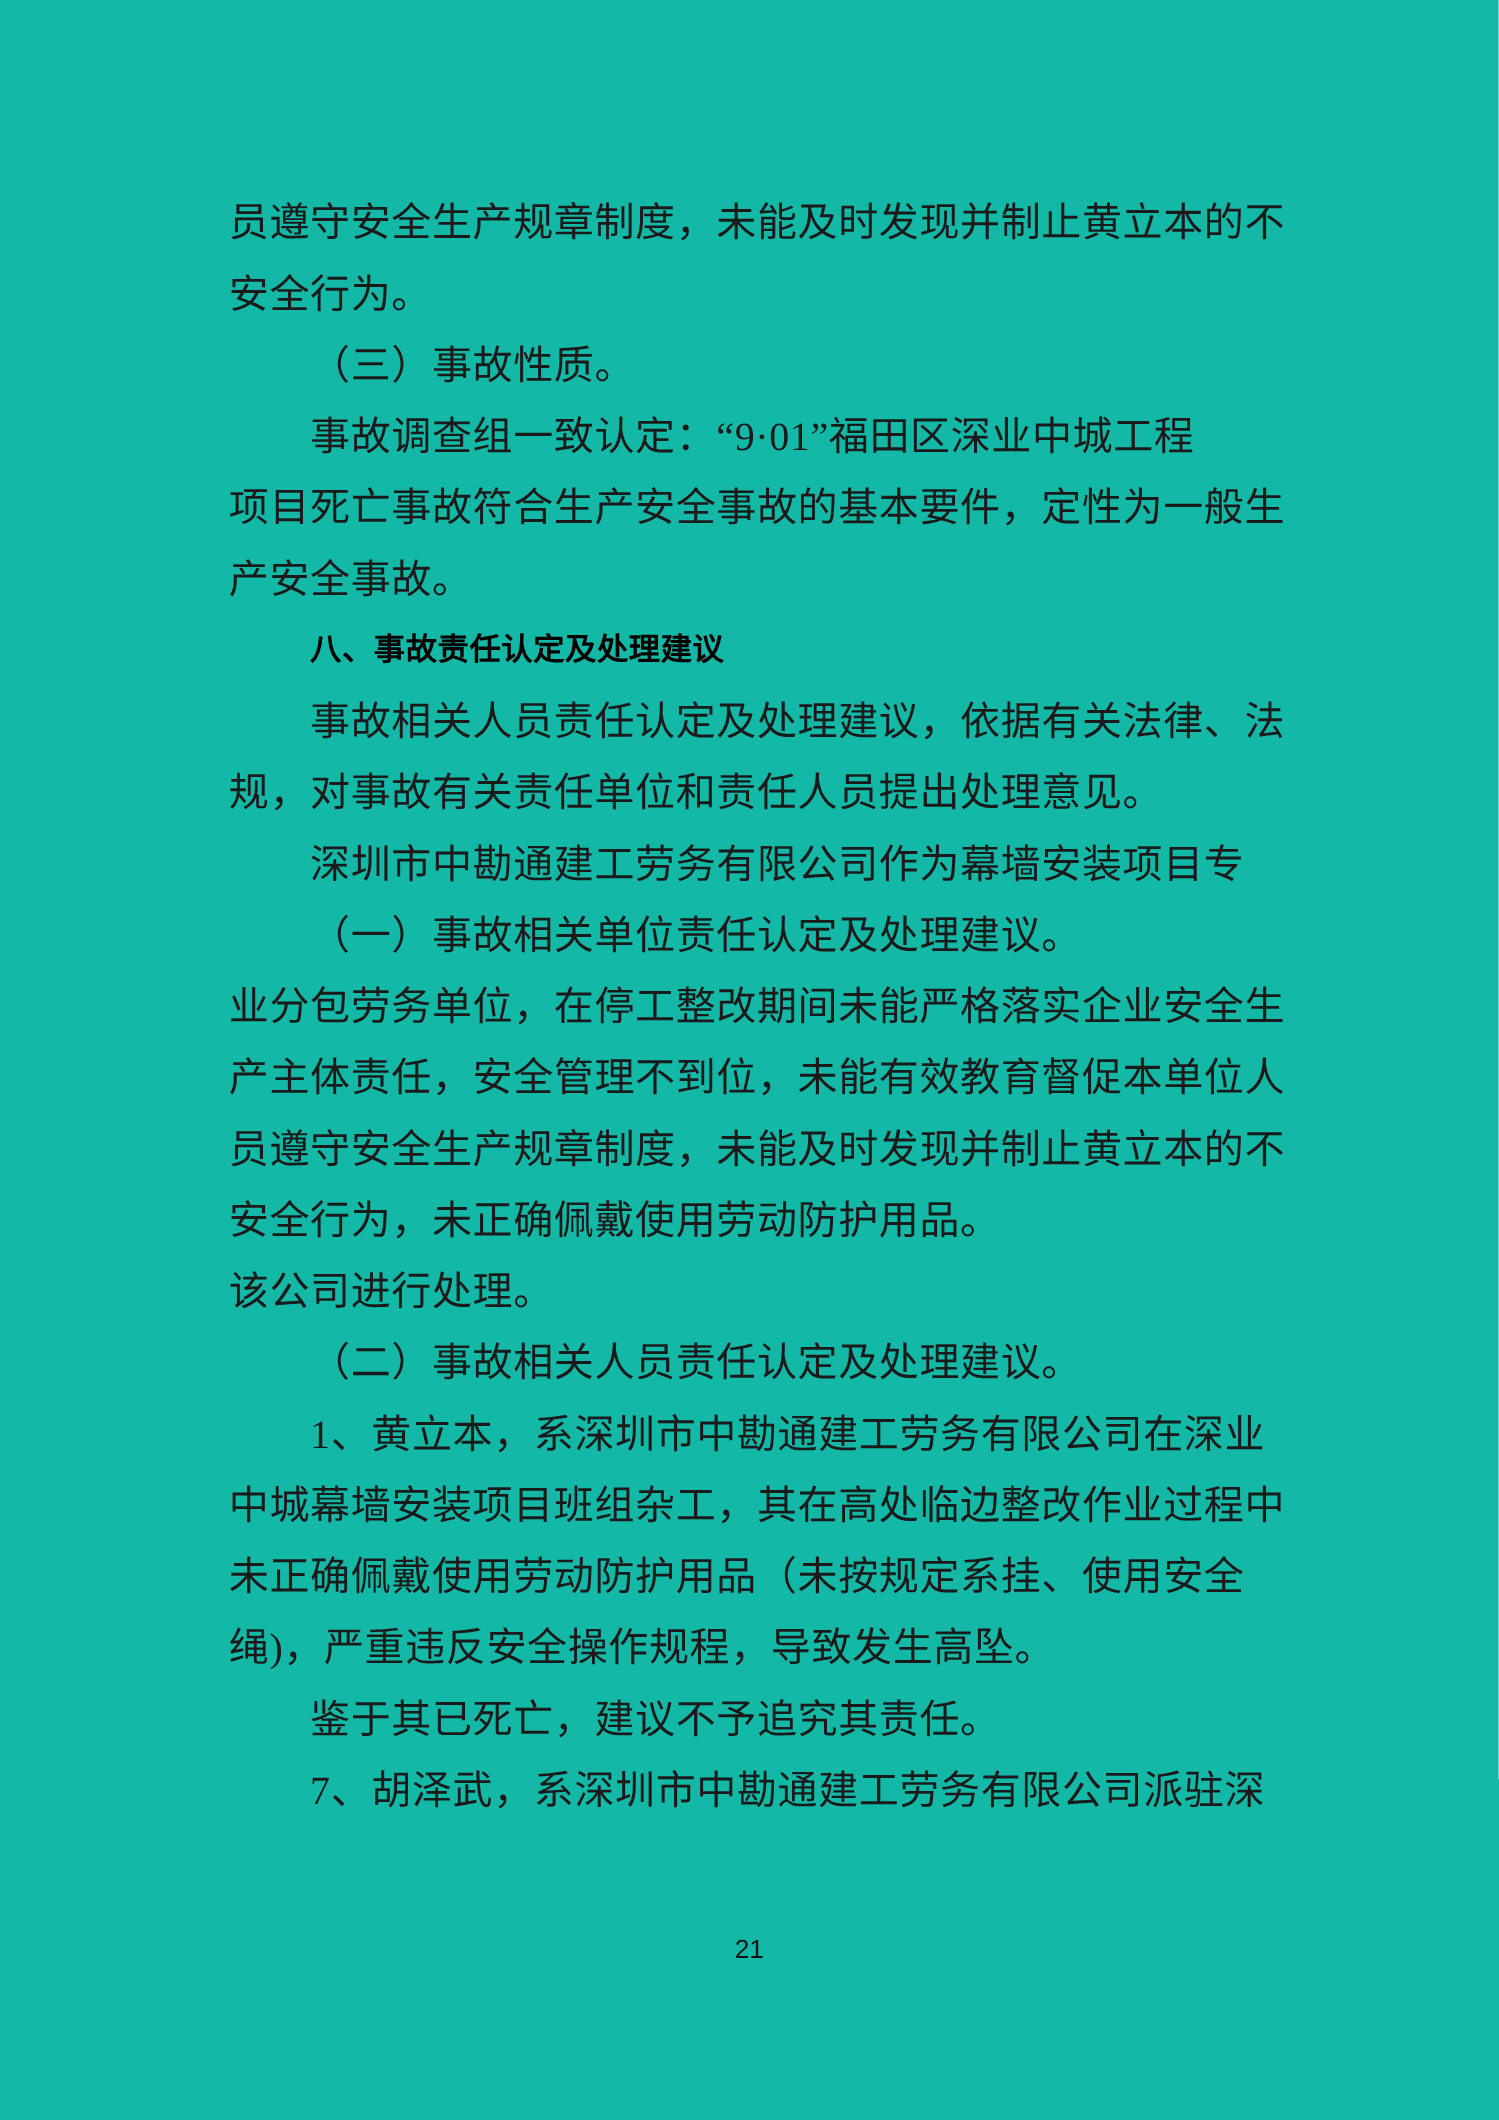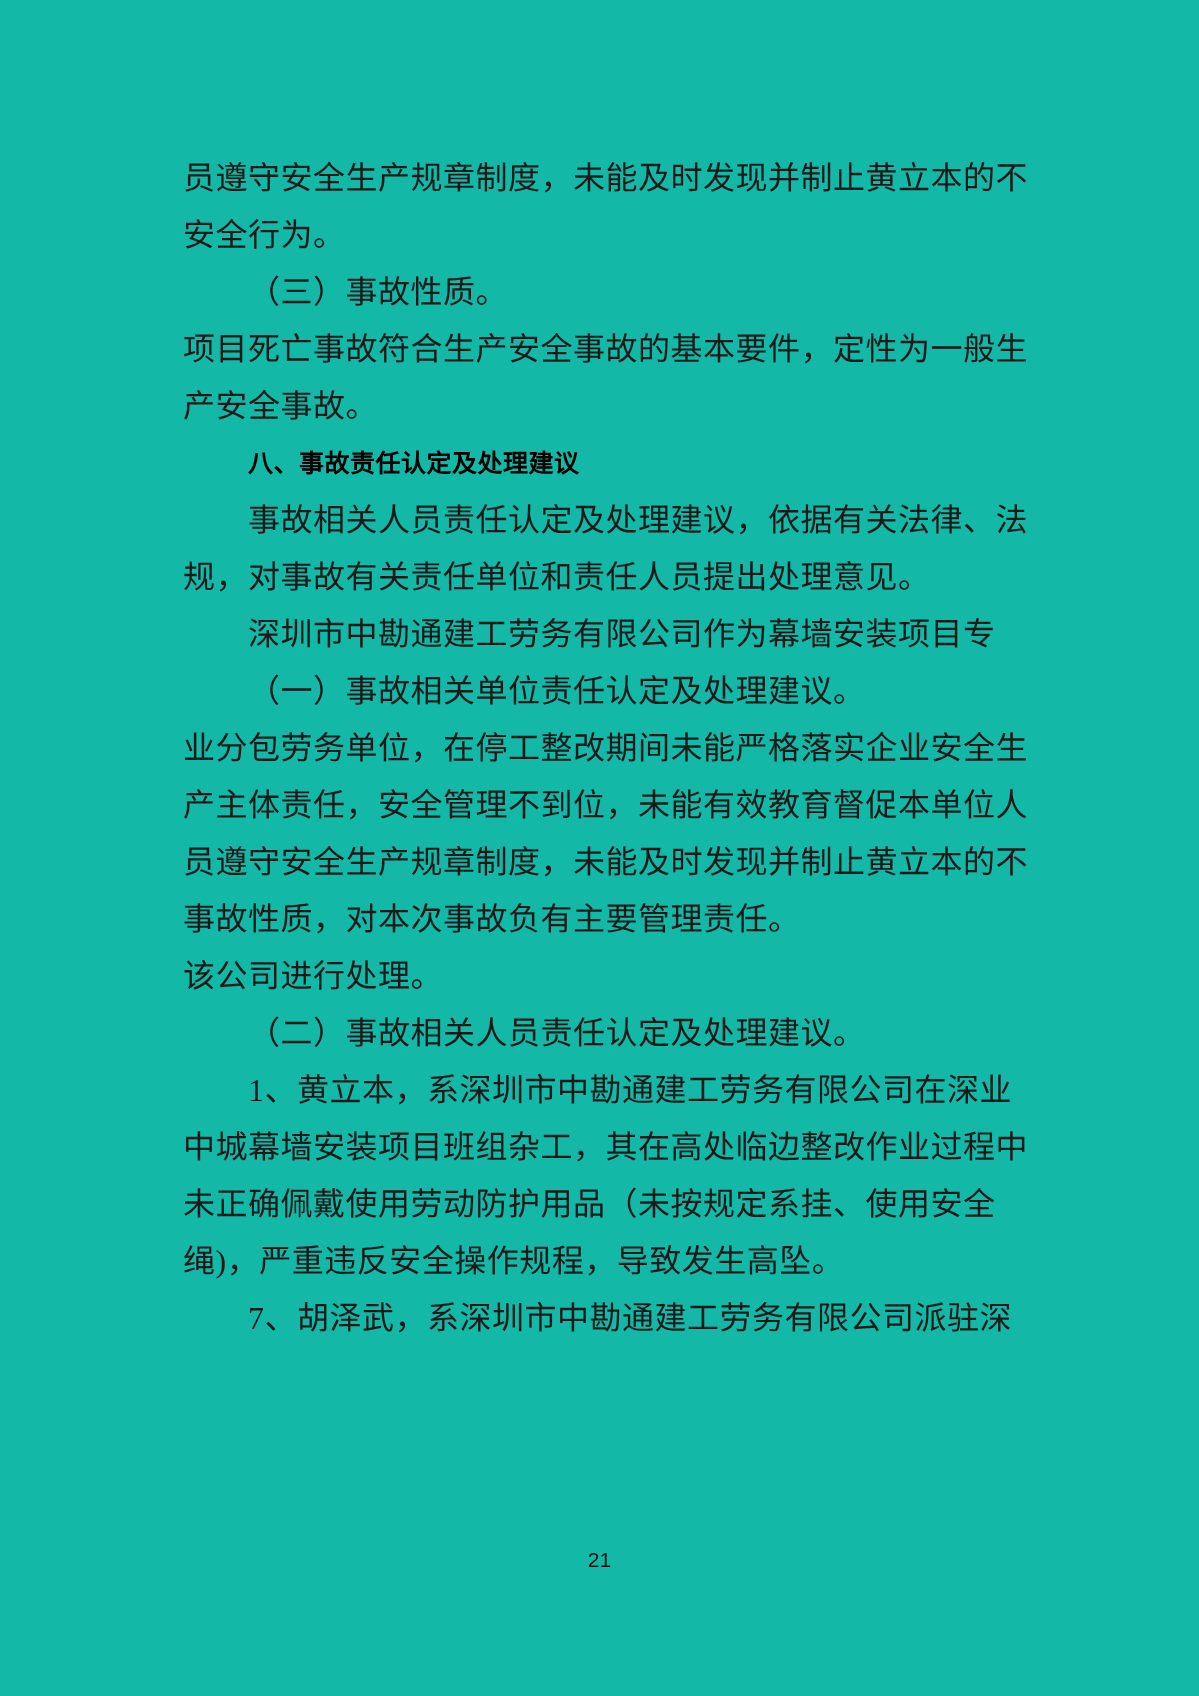--- a/index.html
+++ b/index.html
@@ -54,36 +54,38 @@
   }
 </style>
 </head>
 <body>
 
 <div class="page">
   <main class="text-block">
       <div class="line plain">员遵守安全生产规章制度，未能及时发现并制止黄立本的不</div>
       <div class="line plain">安全行为。</div>
       <div class="line indent">（三）事故性质。</div>
+      <div class="line indent">事故调查组一致认定：“9·01”福田区深业中城工程</div>
       <div class="line plain">项目死亡事故符合生产安全事故的基本要件，定性为一般生</div>
       <div class="line plain">产安全事故。</div>
       <div class="line heading">八、事故责任认定及处理建议</div>
       <div class="line indent">事故相关人员责任认定及处理建议，依据有关法律、法</div>
       <div class="line plain">规，对事故有关责任单位和责任人员提出处理意见。</div>
       <div class="line indent">深圳市中勘通建工劳务有限公司作为幕墙安装项目专</div>
       <div class="line indent">（一）事故相关单位责任认定及处理建议。</div>
       <div class="line plain">业分包劳务单位，在停工整改期间未能严格落实企业安全生</div>
       <div class="line plain">产主体责任，安全管理不到位，未能有效教育督促本单位人</div>
       <div class="line plain">员遵守安全生产规章制度，未能及时发现并制止黄立本的不</div>
-      <div class="line plain">事故性质，对本次事故负有主要管理责任。</div>
+      <div class="line plain">安全行为，未正确佩戴使用劳动防护用品。</div>
       <div class="line plain">该公司进行处理。</div>
       <div class="line indent">（二）事故相关人员责任认定及处理建议。</div>
       <div class="line indent">1、黄立本，系深圳市中勘通建工劳务有限公司在深业</div>
       <div class="line plain">中城幕墙安装项目班组杂工，其在高处临边整改作业过程中</div>
       <div class="line plain">未正确佩戴使用劳动防护用品（未按规定系挂、使用安全</div>
       <div class="line plain">绳)，严重违反安全操作规程，导致发生高坠。</div>
+      <div class="line indent">鉴于其已死亡，建议不予追究其责任。</div>
       <div class="line indent">7、胡泽武，系深圳市中勘通建工劳务有限公司派驻深</div>
     </main>
 
   <footer class="page-footer">
     <span class="page-number">21</span>
   </footer>
 </div>
 
 </body></html>

